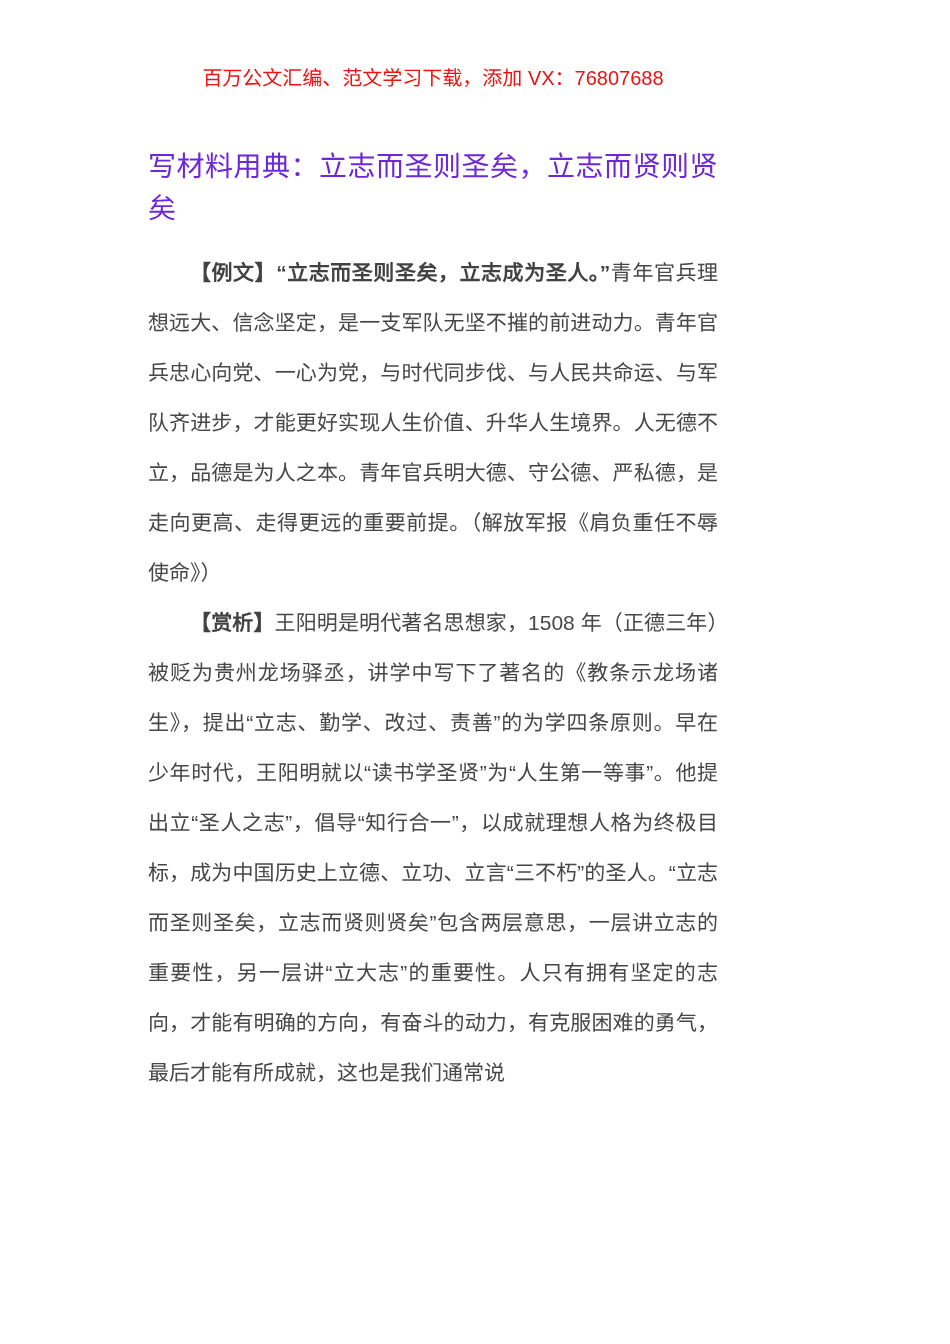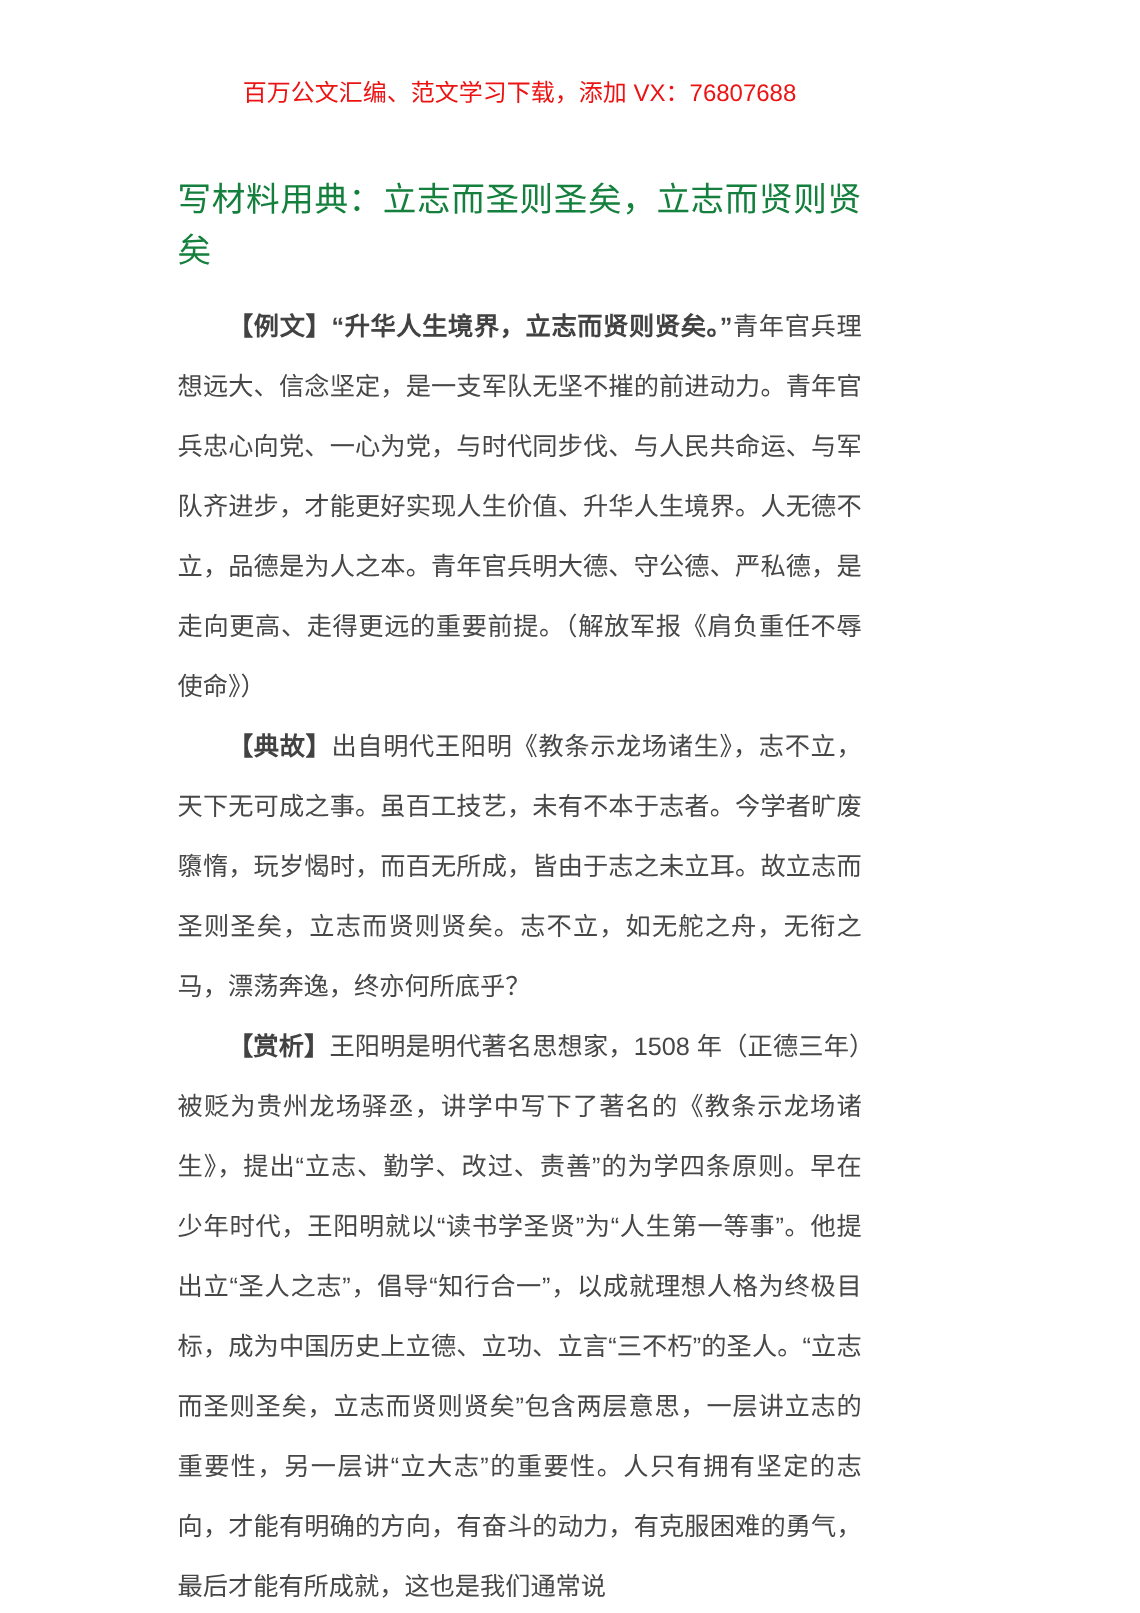--- a/index.html
+++ b/index.html
@@ -25,21 +25,21 @@
     font-size: 20px;
     line-height: 28px;
     color: #ec1313;
     margin: 0 0 0 0;
   }
   .doc-title {
     margin: 54px 0 0 0;
     font-size: 28px;
     line-height: 42px;
     font-weight: 500;
-    color: #15803d;
+    color: #6d28d9;
     letter-spacing: 0.5px;
   }
   .doc-body {
     margin-top: 18px;
   }
   .para {
     margin: 0;
     font-size: 21px;
     line-height: 50px;
     color: #474747;
@@ -57,21 +57,20 @@
 <body>
 
 <div class="page">
 
   <p class="notice">百万公文汇编、范文学习下载，添加 VX：76807688</p>
 
   <h1 class="doc-title">写材料用典：立志而圣则圣矣，立志而贤则贤矣</h1>
 
   <div class="doc-body">
 
-    <p class="para"><span class="label">【例文】“升华人生境界，立志而贤则贤矣。”</span><span>青年官兵理想远大、信念坚定，是一支军队无坚不摧的前进动力。青年官兵忠心向党、一心为党，与时代同步伐、与人民共命运、与军队齐进步，才能更好实现人生价值、升华人生境界。人无德不立，品德是为人之本。青年官兵明大德、守公德、严私德，是走向更高、走得更远的重要前提。（解放军报《肩负重任不辱使命》）</span></p>
+    <p class="para"><span class="label">【例文】“立志而圣则圣矣，立志成为圣人。”</span><span>青年官兵理想远大、信念坚定，是一支军队无坚不摧的前进动力。青年官兵忠心向党、一心为党，与时代同步伐、与人民共命运、与军队齐进步，才能更好实现人生价值、升华人生境界。人无德不立，品德是为人之本。青年官兵明大德、守公德、严私德，是走向更高、走得更远的重要前提。（解放军报《肩负重任不辱使命》）</span></p>
 
-    <p class="para"><span class="label">【典故】</span><span>出自明代王阳明《教条示龙场诸生》，志不立，天下无可成之事。虽百工技艺，未有不本于志者。今学者旷废隳惰，玩岁愒时，而百无所成，皆由于志之未立耳。故立志而圣则圣矣，立志而贤则贤矣。志不立，如无舵之舟，无衔之马，漂荡奔逸，终亦何所底乎？</span></p>
 
 
     <p class="para"><span class="label">【赏析】</span><span>王阳明是明代著名思想家，1508 年（正德三年）被贬为贵州龙场驿丞，讲学中写下了著名的《教条示龙场诸生》，提出“立志、勤学、改过、责善”的为学四条原则。早在少年时代，王阳明就以“读书学圣贤”为“人生第一等事”。他提出立“圣人之志”，倡导“知行合一”，以成就理想人格为终极目标，成为中国历史上立德、立功、立言“三不朽”的圣人。“立志而圣则圣矣，立志而贤则贤矣”包含两层意思，一层讲立志的重要性，另一层讲“立大志”的重要性。人只有拥有坚定的志向，才能有明确的方向，有奋斗的动力，有克服困难的勇气，最后才能有所成就，这也是我们通常说</span></p>
 
   </div>
 </div>
 
 </body></html>

